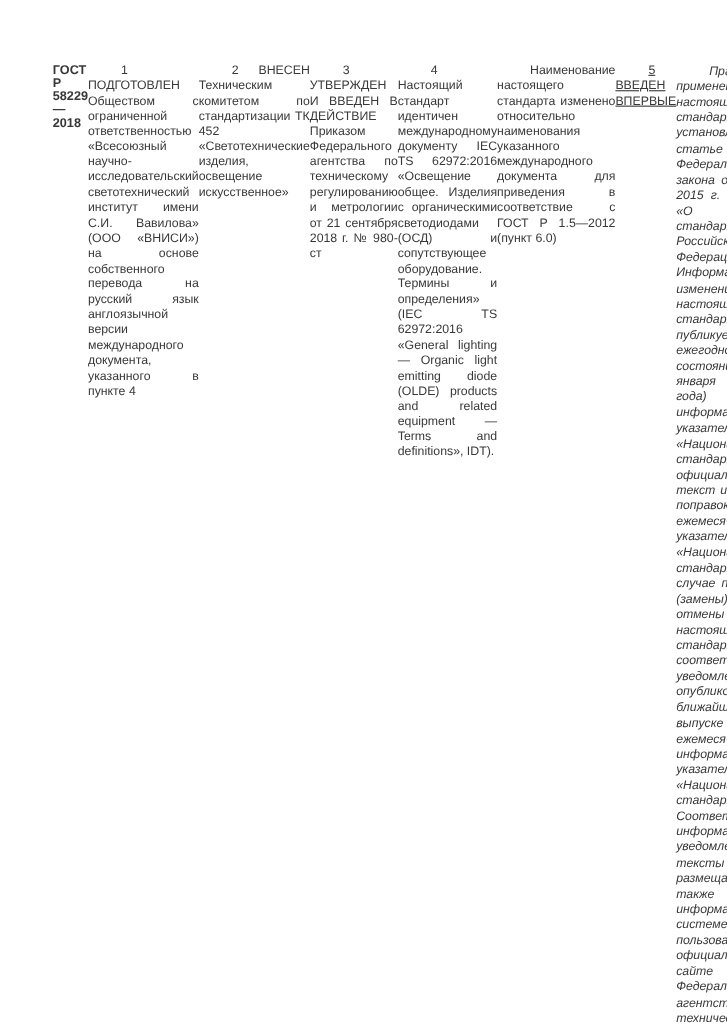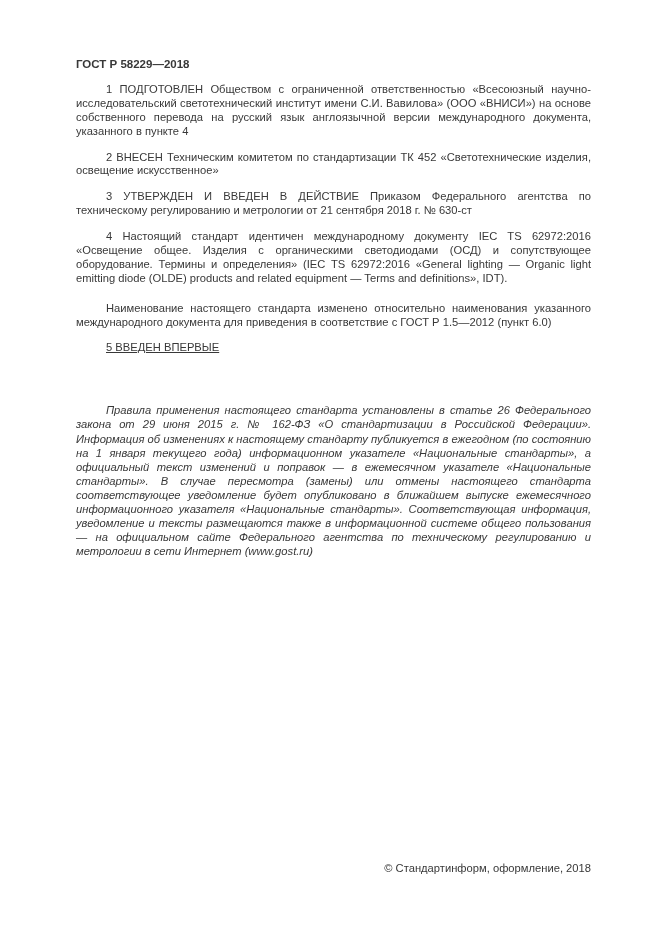--- a/index.html
+++ b/index.html
@@ -5,25 +5,25 @@
   html, body {
     margin: 0;
     padding: 0;
     background: #ffffff;
   }
   .page {
     width: 661px;
     height: 936px;
     background: #ffffff;
     box-sizing: border-box;
-    padding: 58px 70px 42px 76px;
+    padding: 58px 70px 42px 48px;
     font-family: "Liberation Sans", sans-serif;
     color: #383838;
     display: flex;
-    flex-direction: column;
+    flex-direction: row;
     overflow: hidden;
   }
   .doc-header {
     font-weight: bold;
     font-size: 11.5px;
     margin-bottom: 13px;
   }
   .doc-title {
     font-weight: bold;
     font-size: 12.5px;
@@ -77,21 +77,21 @@
 
 <div class="page">
 
   <div class="doc-header">ГОСТ Р 58229—2018</div>
 
 
   <p class="para">1 ПОДГОТОВЛЕН Обществом с ограниченной ответственностью «Всесоюзный научно-исследовательский светотехнический институт имени С.И. Вавилова» (ООО «ВНИСИ») на основе собственного перевода на русский язык англоязычной версии международного документа, указанного в пункте 4</p>
 
   <p class="para">2 ВНЕСЕН Техническим комитетом по стандартизации ТК 452 «Светотехнические изделия, освещение искусственное»</p>
 
-  <p class="para">3 УТВЕРЖДЕН И ВВЕДЕН В ДЕЙСТВИЕ Приказом Федерального агентства по техническому регулированию и метрологии от  21 сентября 2018 г.  № 630-ст</p>
+  <p class="para">3 УТВЕРЖДЕН И ВВЕДЕН В ДЕЙСТВИЕ Приказом Федерального агентства по техническому регулированию и метрологии от  21 сентября 2018 г.  № 980-ст</p>
 
   <p class="para no-gap">4 Настоящий стандарт идентичен международному документу IEC TS 62972:2016 «Освещение общее. Изделия с органическими светодиодами (ОСД) и сопутствующее оборудование. Термины и определения» (IEC TS 62972:2016 «General lighting — Organic light emitting diode (OLDE) products and related equipment — Terms and definitions», IDT).</p>
 
   <p class="para">Наименование настоящего стандарта изменено относительно наименования указанного международного документа для приведения в соответствие с ГОСТ Р 1.5—2012 (пункт 6.0)</p>
 
   <p class="para last-numbered">5 ВВЕДЕН ВПЕРВЫЕ</p>
 
   <p class="legal-note">Правила применения настоящего стандарта установлены в статье 26 Федерального закона от 29 июня 2015 г. № 162-ФЗ «О стандартизации в Российской Федерации». Информация об изменениях к настоящему стандарту публикуется в ежегодном (по состоянию на 1 января текущего года) информационном указателе «Национальные стандарты», а официальный текст изменений и поправок — в ежемесячном указателе «Национальные стандарты». В случае пересмотра (замены) или отмены настоящего стандарта соответствующее уведомление будет опубликовано в ближайшем выпуске ежемесячного информационного указателя «Национальные стандарты». Соответствующая информация, уведомление и тексты размещаются также в информационной системе общего пользования — на официальном сайте Федерального агентства по техническому регулированию и метрологии в сети Интернет (www.gost.ru)</p>
 
   <div class="spacer"></div>

